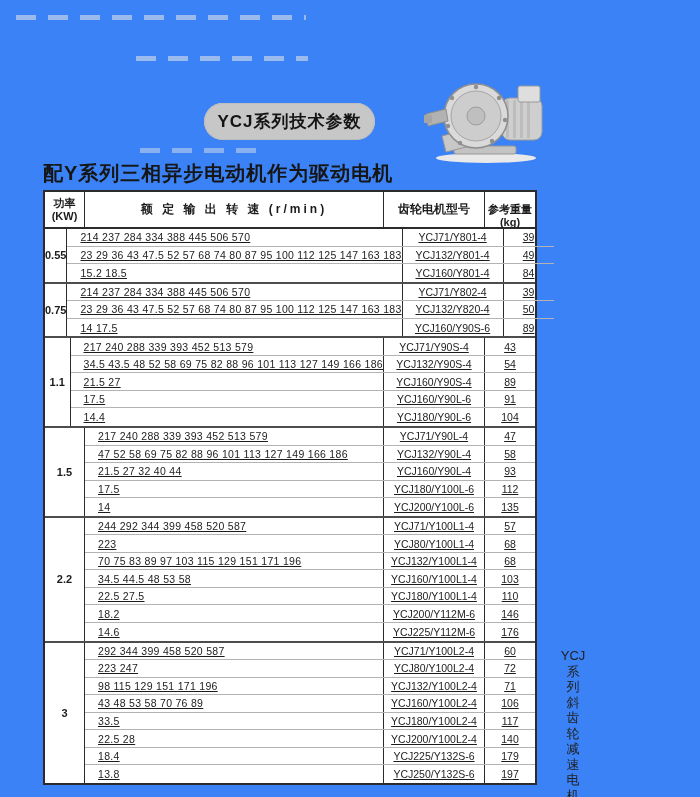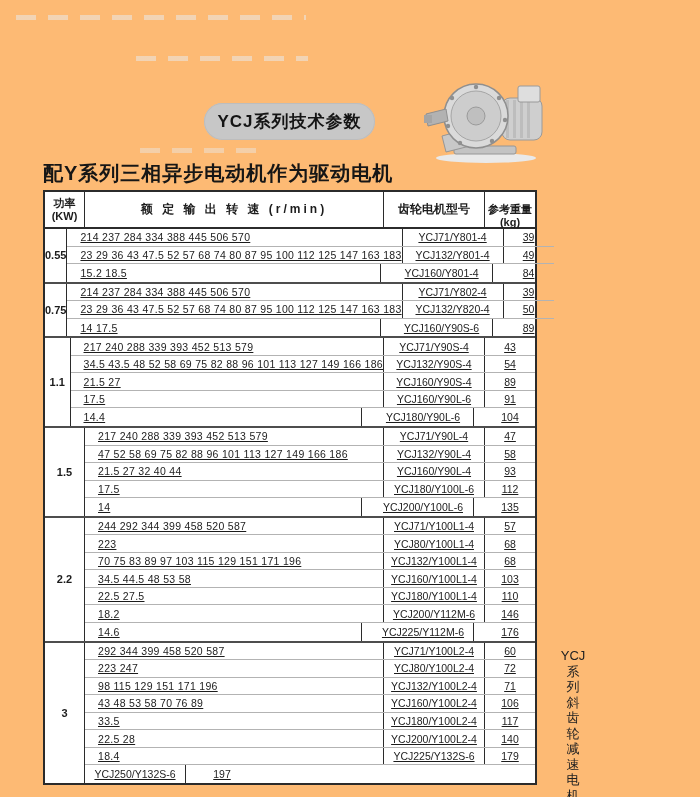--- a/index.html
+++ b/index.html
@@ -1,17 +1,17 @@
 <!DOCTYPE html>
 <html><head>
 <meta charset="utf-8">
 <style>
   html,body{margin:0;padding:0;background:#ffffff;}
   .page{
-    position:relative;width:700px;height:797px;background:#fdba74;overflow:hidden;
+    position:relative;width:700px;height:797px;background:#3b82f6;overflow:hidden;
     font-family:"Liberation Sans","DejaVu Sans",sans-serif;color:#1c1c1c;
   }
   
   .ghost{position:absolute;height:5px;opacity:.55;
     background:repeating-linear-gradient(90deg,#e9e9e9 0 20px,transparent 20px 32px);}
   .ghost1{top:15px;left:16px;width:290px;}
   .ghost2{top:56px;left:136px;width:172px;}
   .ghost3{top:148px;left:140px;width:128px;opacity:.45;}
   
   .title-badge{
@@ -38,21 +38,21 @@
   .th-power{width:40px;border-right:1px solid #2b2b2b;font-size:11px;line-height:13px;}
   .th-speed{flex:1;border-right:1px solid #2b2b2b;font-size:12px;letter-spacing:3px;}
   .th-model{width:101px;border-right:1px solid #2b2b2b;font-size:12px;}
   .th-weight{width:50px;font-size:11px;line-height:13px;margin-top:12px;}
   .group{display:flex;border-bottom:2px solid #4d4d4d;box-sizing:border-box;}
   .tbody .group:last-child{border-bottom:none;}
   .power-cell{width:40px;border-right:1px solid #2b2b2b;box-sizing:border-box;
     display:flex;align-items:center;justify-content:center;font-weight:bold;font-size:11px;}
   .rows{flex:1;display:flex;flex-direction:column;text-decoration:underline;}
   .row{display:flex;height:17.55px;border-bottom:1px solid #b3b3b3;box-sizing:border-box;}
-  .rows .row:last-child{border-bottom:none;gap:11px;}
+  .rows .row:last-child{border-bottom:none;}
   .cell{display:flex;align-items:center;box-sizing:border-box;}
   .cell-speeds{flex:1;padding-left:13px;font-size:10.5px;letter-spacing:.3px;
     border-right:1px solid #2b2b2b;white-space:nowrap;overflow:hidden;color:#222;}
   .cell-model{width:101px;justify-content:center;font-size:10.5px;
     border-right:1px solid #2b2b2b;color:#222;text-align:right;}
   .cell-weight{width:50px;justify-content:center;font-size:10.5px;color:#222;}
   
   .side-label{
     position:absolute;left:559px;top:648px;width:28px;
     display:flex;flex-direction:column;align-items:center;
@@ -298,20 +298,21 @@
               <div class="cell cell-speeds">22.5 28</div>
               <div class="cell cell-model">YCJ200/Y100L2-4</div>
               <div class="cell cell-weight">140</div>
             </div>
             <div class="row">
               <div class="cell cell-speeds">18.4</div>
               <div class="cell cell-model">YCJ225/Y132S-6</div>
               <div class="cell cell-weight">179</div>
             </div>
             <div class="row">
+              <div class="cell cell-speeds">13.8</div>
               <div class="cell cell-model">YCJ250/Y132S-6</div>
               <div class="cell cell-weight">197</div>
             </div>
           </div>
         </div>
       </div>
   </div>
 
   <div class="side-label" id="side-label">
       <div>YCJ</div>

